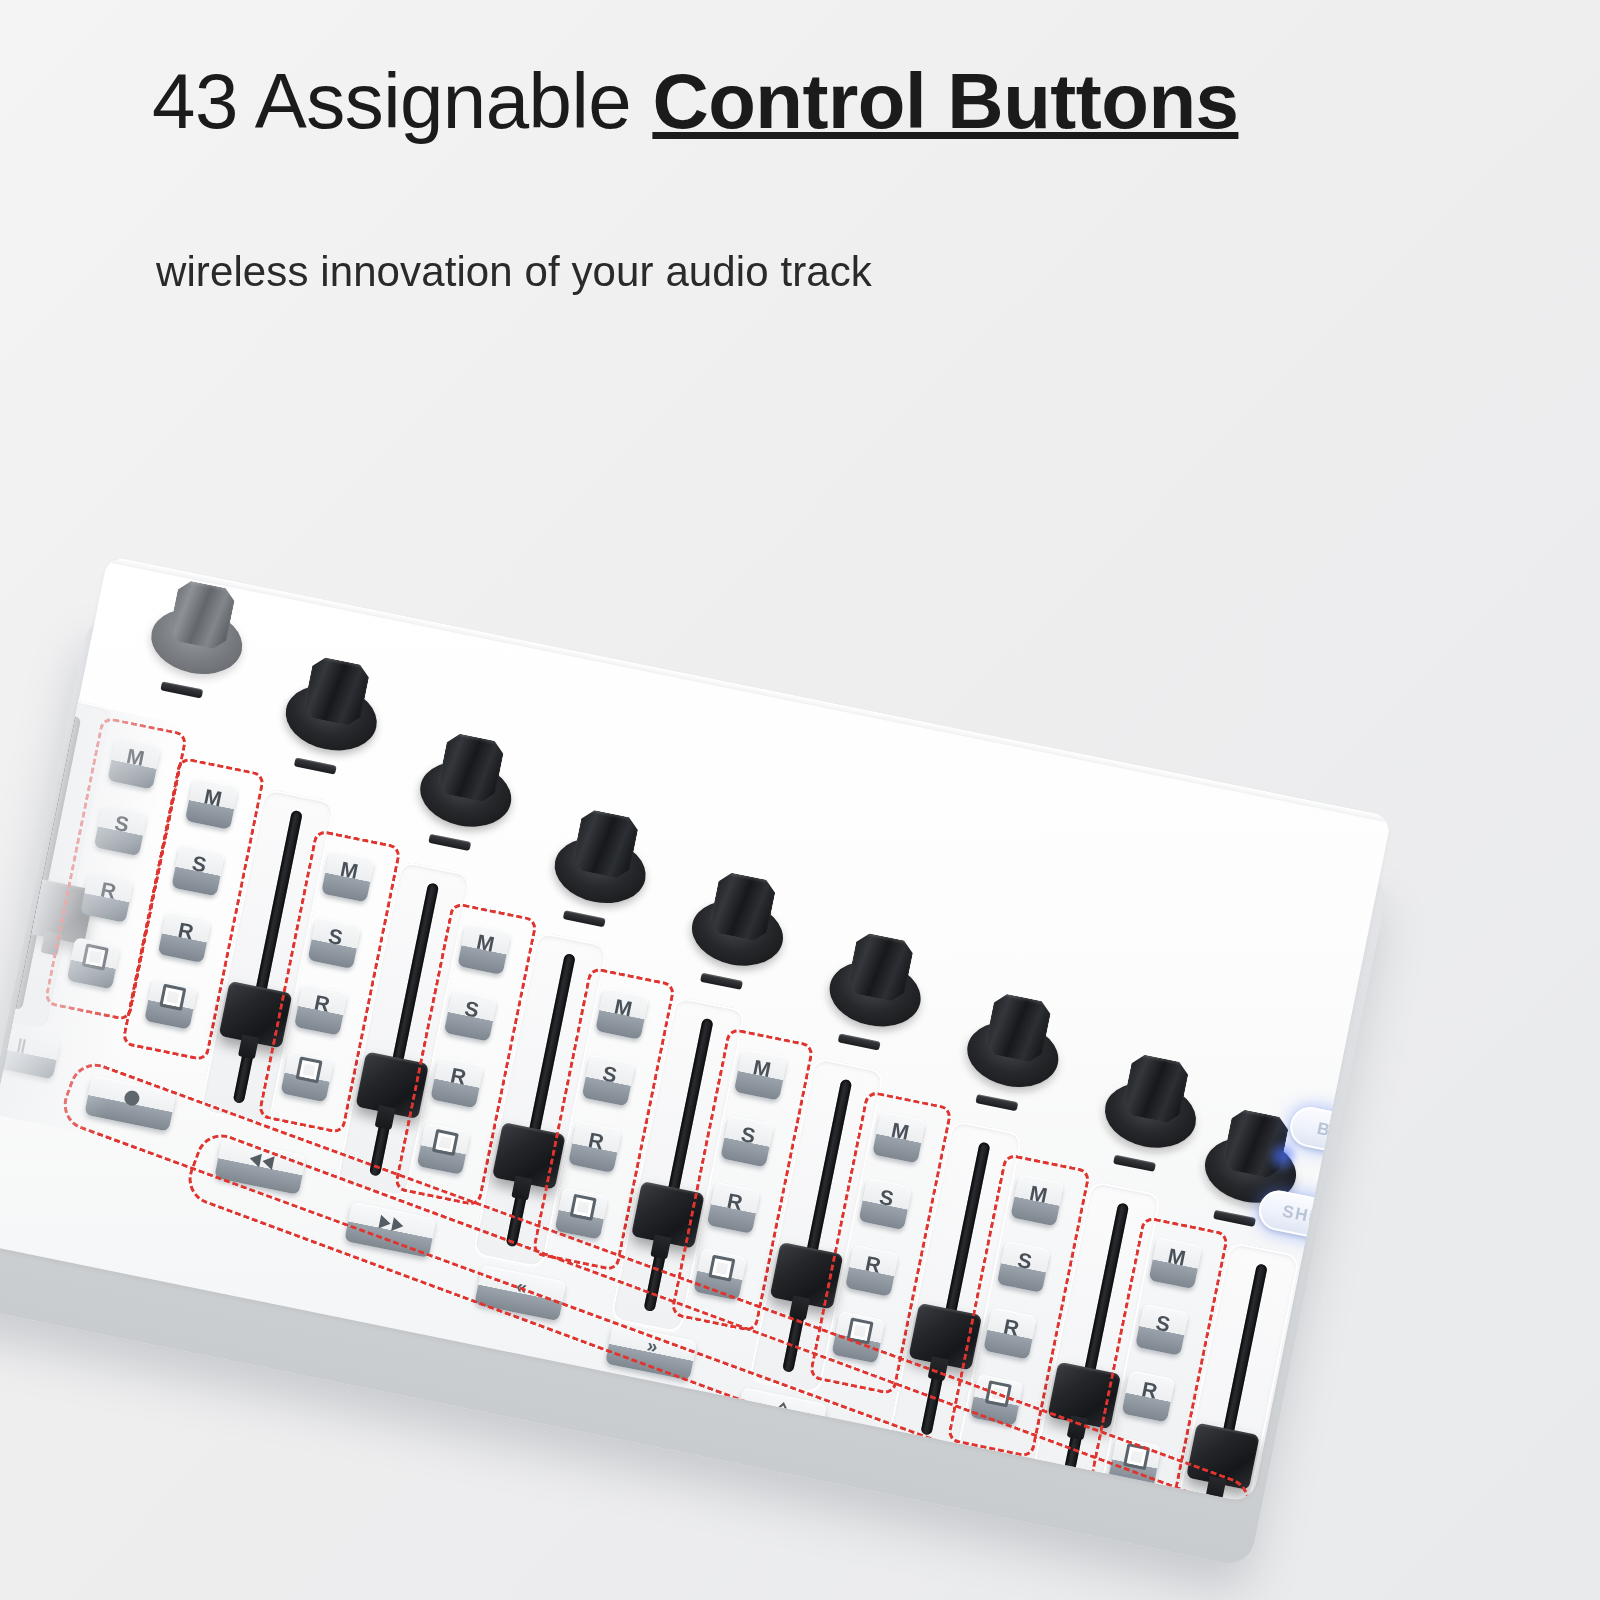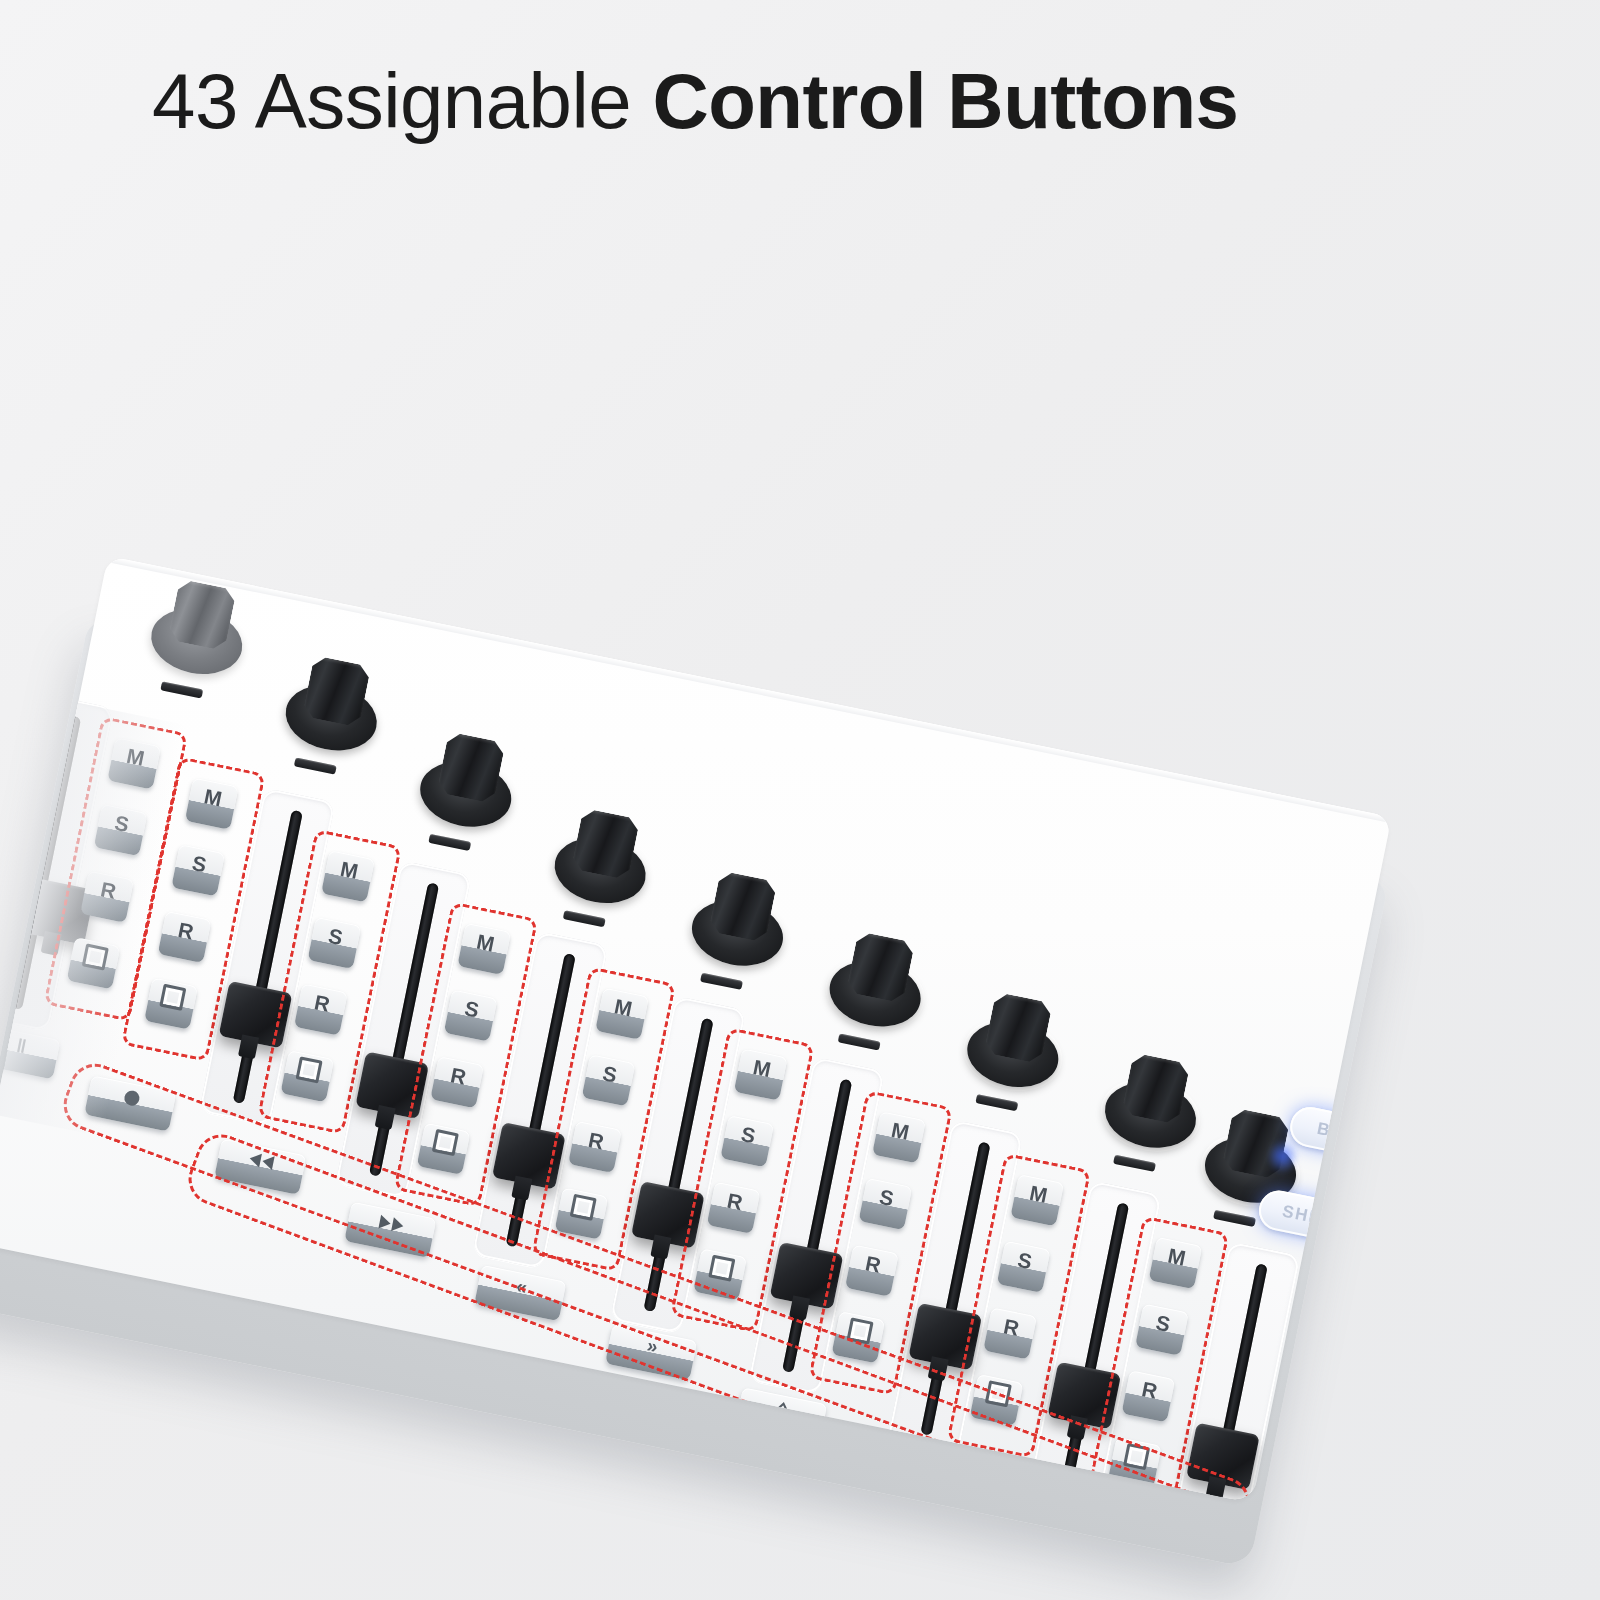--- a/index.html
+++ b/index.html
@@ -10,21 +10,21 @@
     position:relative;
   }
 
   
   #headline{
     position:absolute;left:152px;top:62px;width:1360px;
     font-size:78px;line-height:1.0;color:#1b1b1b;white-space:nowrap;
     letter-spacing:-0.5px;
   }
   #headline .light{font-weight:300;}
-  #headline .bold{font-weight:700;}
+  #headline .bold{font-weight:700;text-decoration:underline;}
 
   #subtitle{
     position:absolute;left:156px;top:236px;width:1200px;
     font-size:42px;line-height:1.72;color:#2a2a2a;font-weight:300;
     letter-spacing:0.1px;
   }
   #subtitle div{white-space:nowrap;}
 
   
   #stage{
@@ -166,20 +166,21 @@
   }
 </style>
 </head>
 <body>
 
 <div id="headline">
   <span class="light">43 Assignable </span><span class="bold">Control Buttons</span>
 </div>
 
 <div id="subtitle">
+  <div>wireless innovation of your audio track</div>
 </div>
 
 <div id="stage">
   <div id="device-wrap">
 
     <div id="device-side"></div>
 
     <div id="device-top">
       <div class="top-bevel"></div>
 

